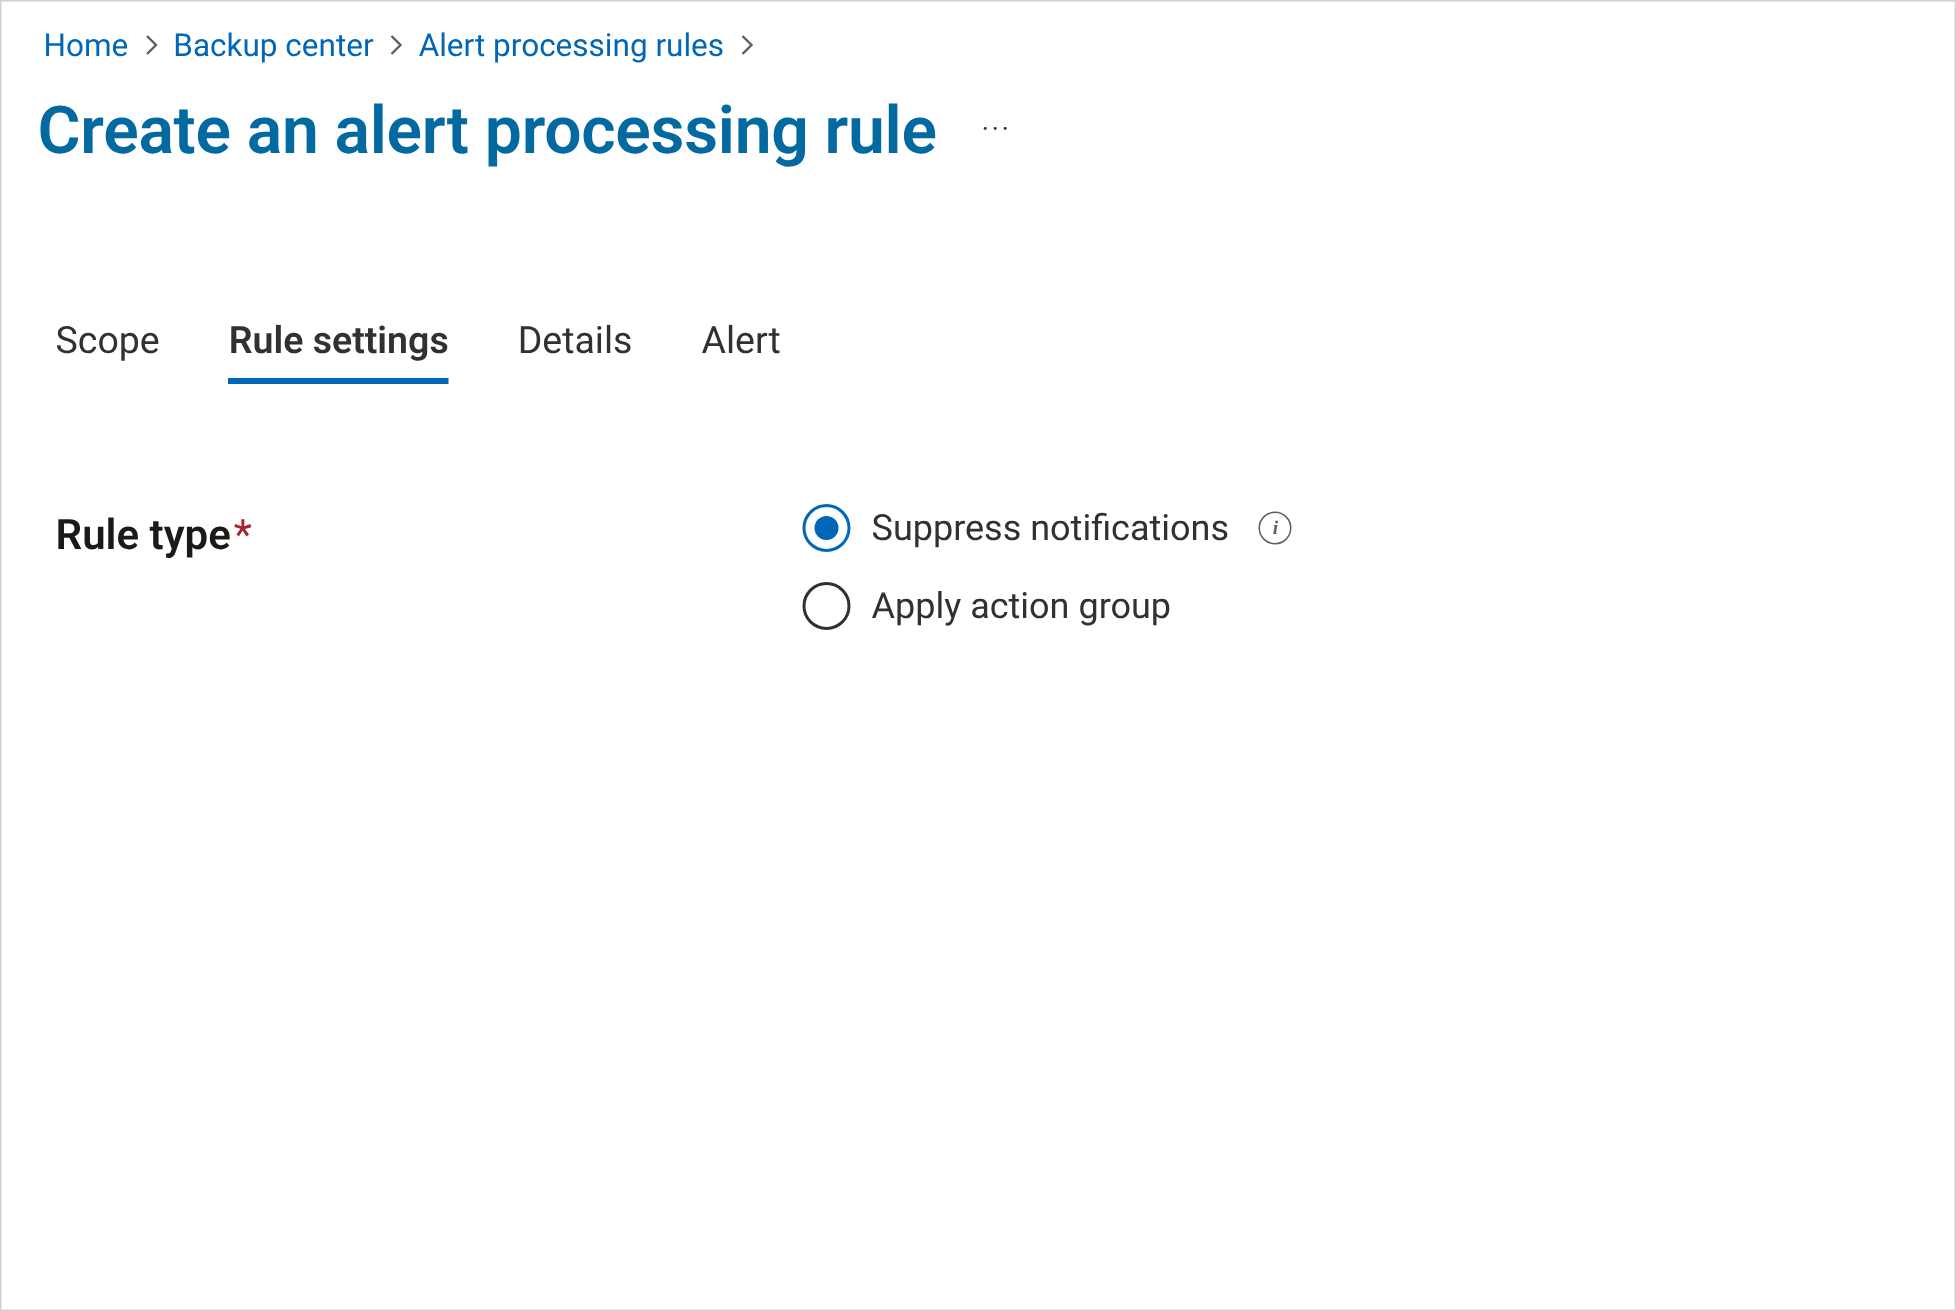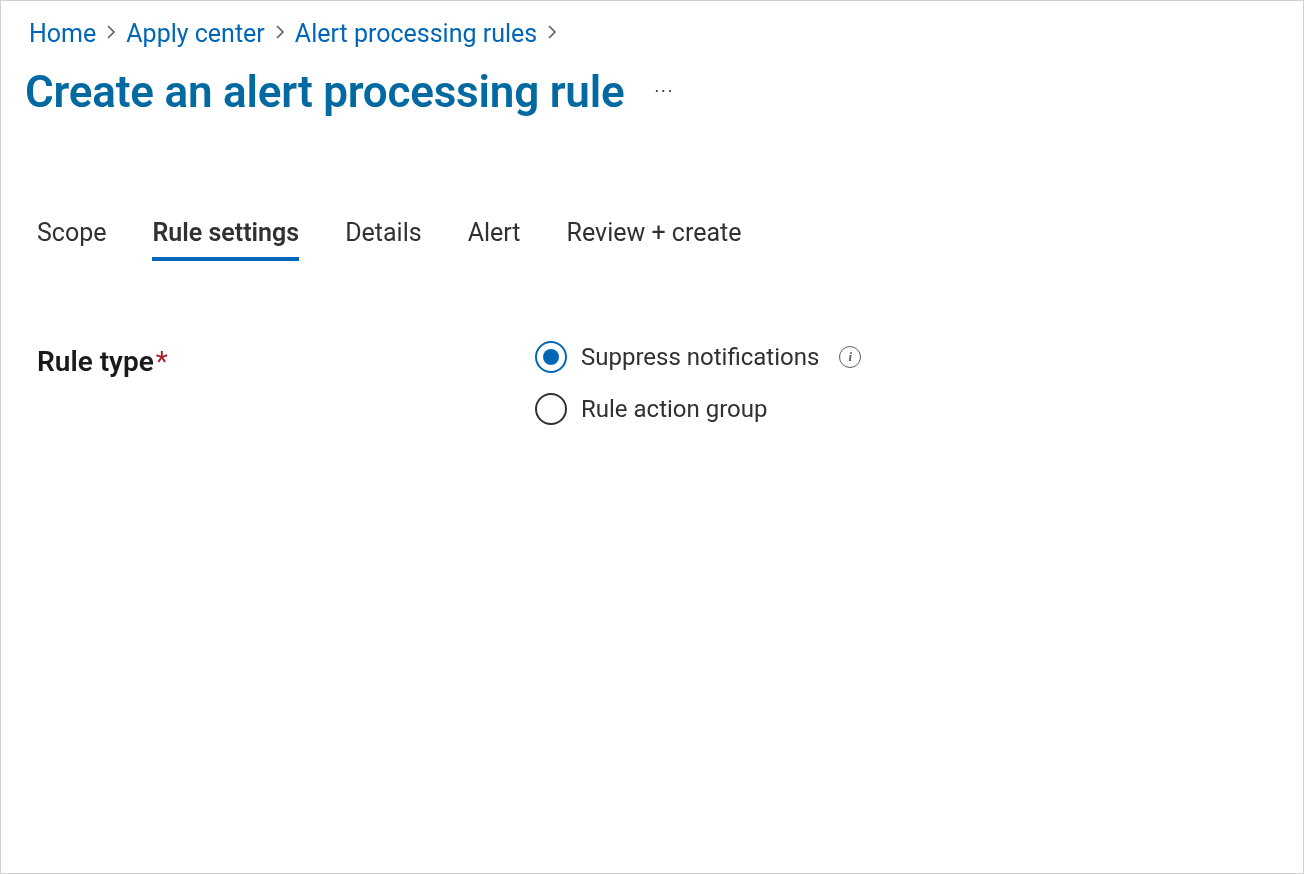--- a/index.html
+++ b/index.html
@@ -14,21 +14,21 @@
       width: 1304px;
       height: 874px;
       border: 1px solid #d1d1d1;
       padding: 0;
     }
     .breadcrumb {
       display: flex;
       align-items: center;
       gap: 10px;
       padding: 18px 28px 8px 28px;
-      font-size: 25px;
+      font-size: 21px;
     }
     .breadcrumb a {
       color: #0067b8;
       text-decoration: none;
       cursor: pointer;
     }
     .breadcrumb-sep {
       color: #605e5c;
       font-size: 16px;
       user-select: none;
@@ -148,21 +148,21 @@
 </head>
 <body>
 
 <nav class="breadcrumb">
   <a>Home</a>
   <span class="breadcrumb-sep">
     <svg width="10" height="14" viewBox="0 0 10 14">
         <path d="M2 1 L8 7 L2 13" stroke="#605e5c" stroke-width="1.6" fill="none"></path>
       </svg>
   </span>
-  <a>Apply center</a>
+  <a>Backup center</a>
   <span class="breadcrumb-sep">
     <svg width="10" height="14" viewBox="0 0 10 14">
         <path d="M2 1 L8 7 L2 13" stroke="#605e5c" stroke-width="1.6" fill="none"></path>
       </svg>
   </span>
   <a>Alert processing rules</a>
   <span class="breadcrumb-sep">
     <svg width="10" height="14" viewBox="0 0 10 14">
         <path d="M2 1 L8 7 L2 13" stroke="#605e5c" stroke-width="1.6" fill="none"></path>
       </svg>
@@ -172,21 +172,20 @@
 <div class="title-row">
   <h1 class="page-title">Create an alert processing rule</h1>
   <span class="ellipsis-icon">···</span>
 </div>
 
 <div class="tabs">
   <div class="tab">Scope</div>
   <div class="tab active">Rule settings</div>
   <div class="tab">Details</div>
   <div class="tab">Alert</div>
-  <div class="tab">Review + create</div>
 </div>
 
 <div class="form-area">
   <div class="form-label-col">
     <span class="form-label">
       <span>Rule type</span><span class="required-asterisk">*</span>
     </span>
   </div>
 
   <div class="radio-group">
@@ -194,16 +193,16 @@
       <span class="radio-outer checked">
         <span class="radio-inner"></span>
       </span>
       <span class="radio-label">Suppress notifications</span>
       <span class="info-icon">i</span>
     </div>
     <div class="radio-option">
       <span class="radio-outer">
         
       </span>
-      <span class="radio-label">Rule action group</span>
+      <span class="radio-label">Apply action group</span>
     </div>
   </div>
 </div>
 
 </body></html>

